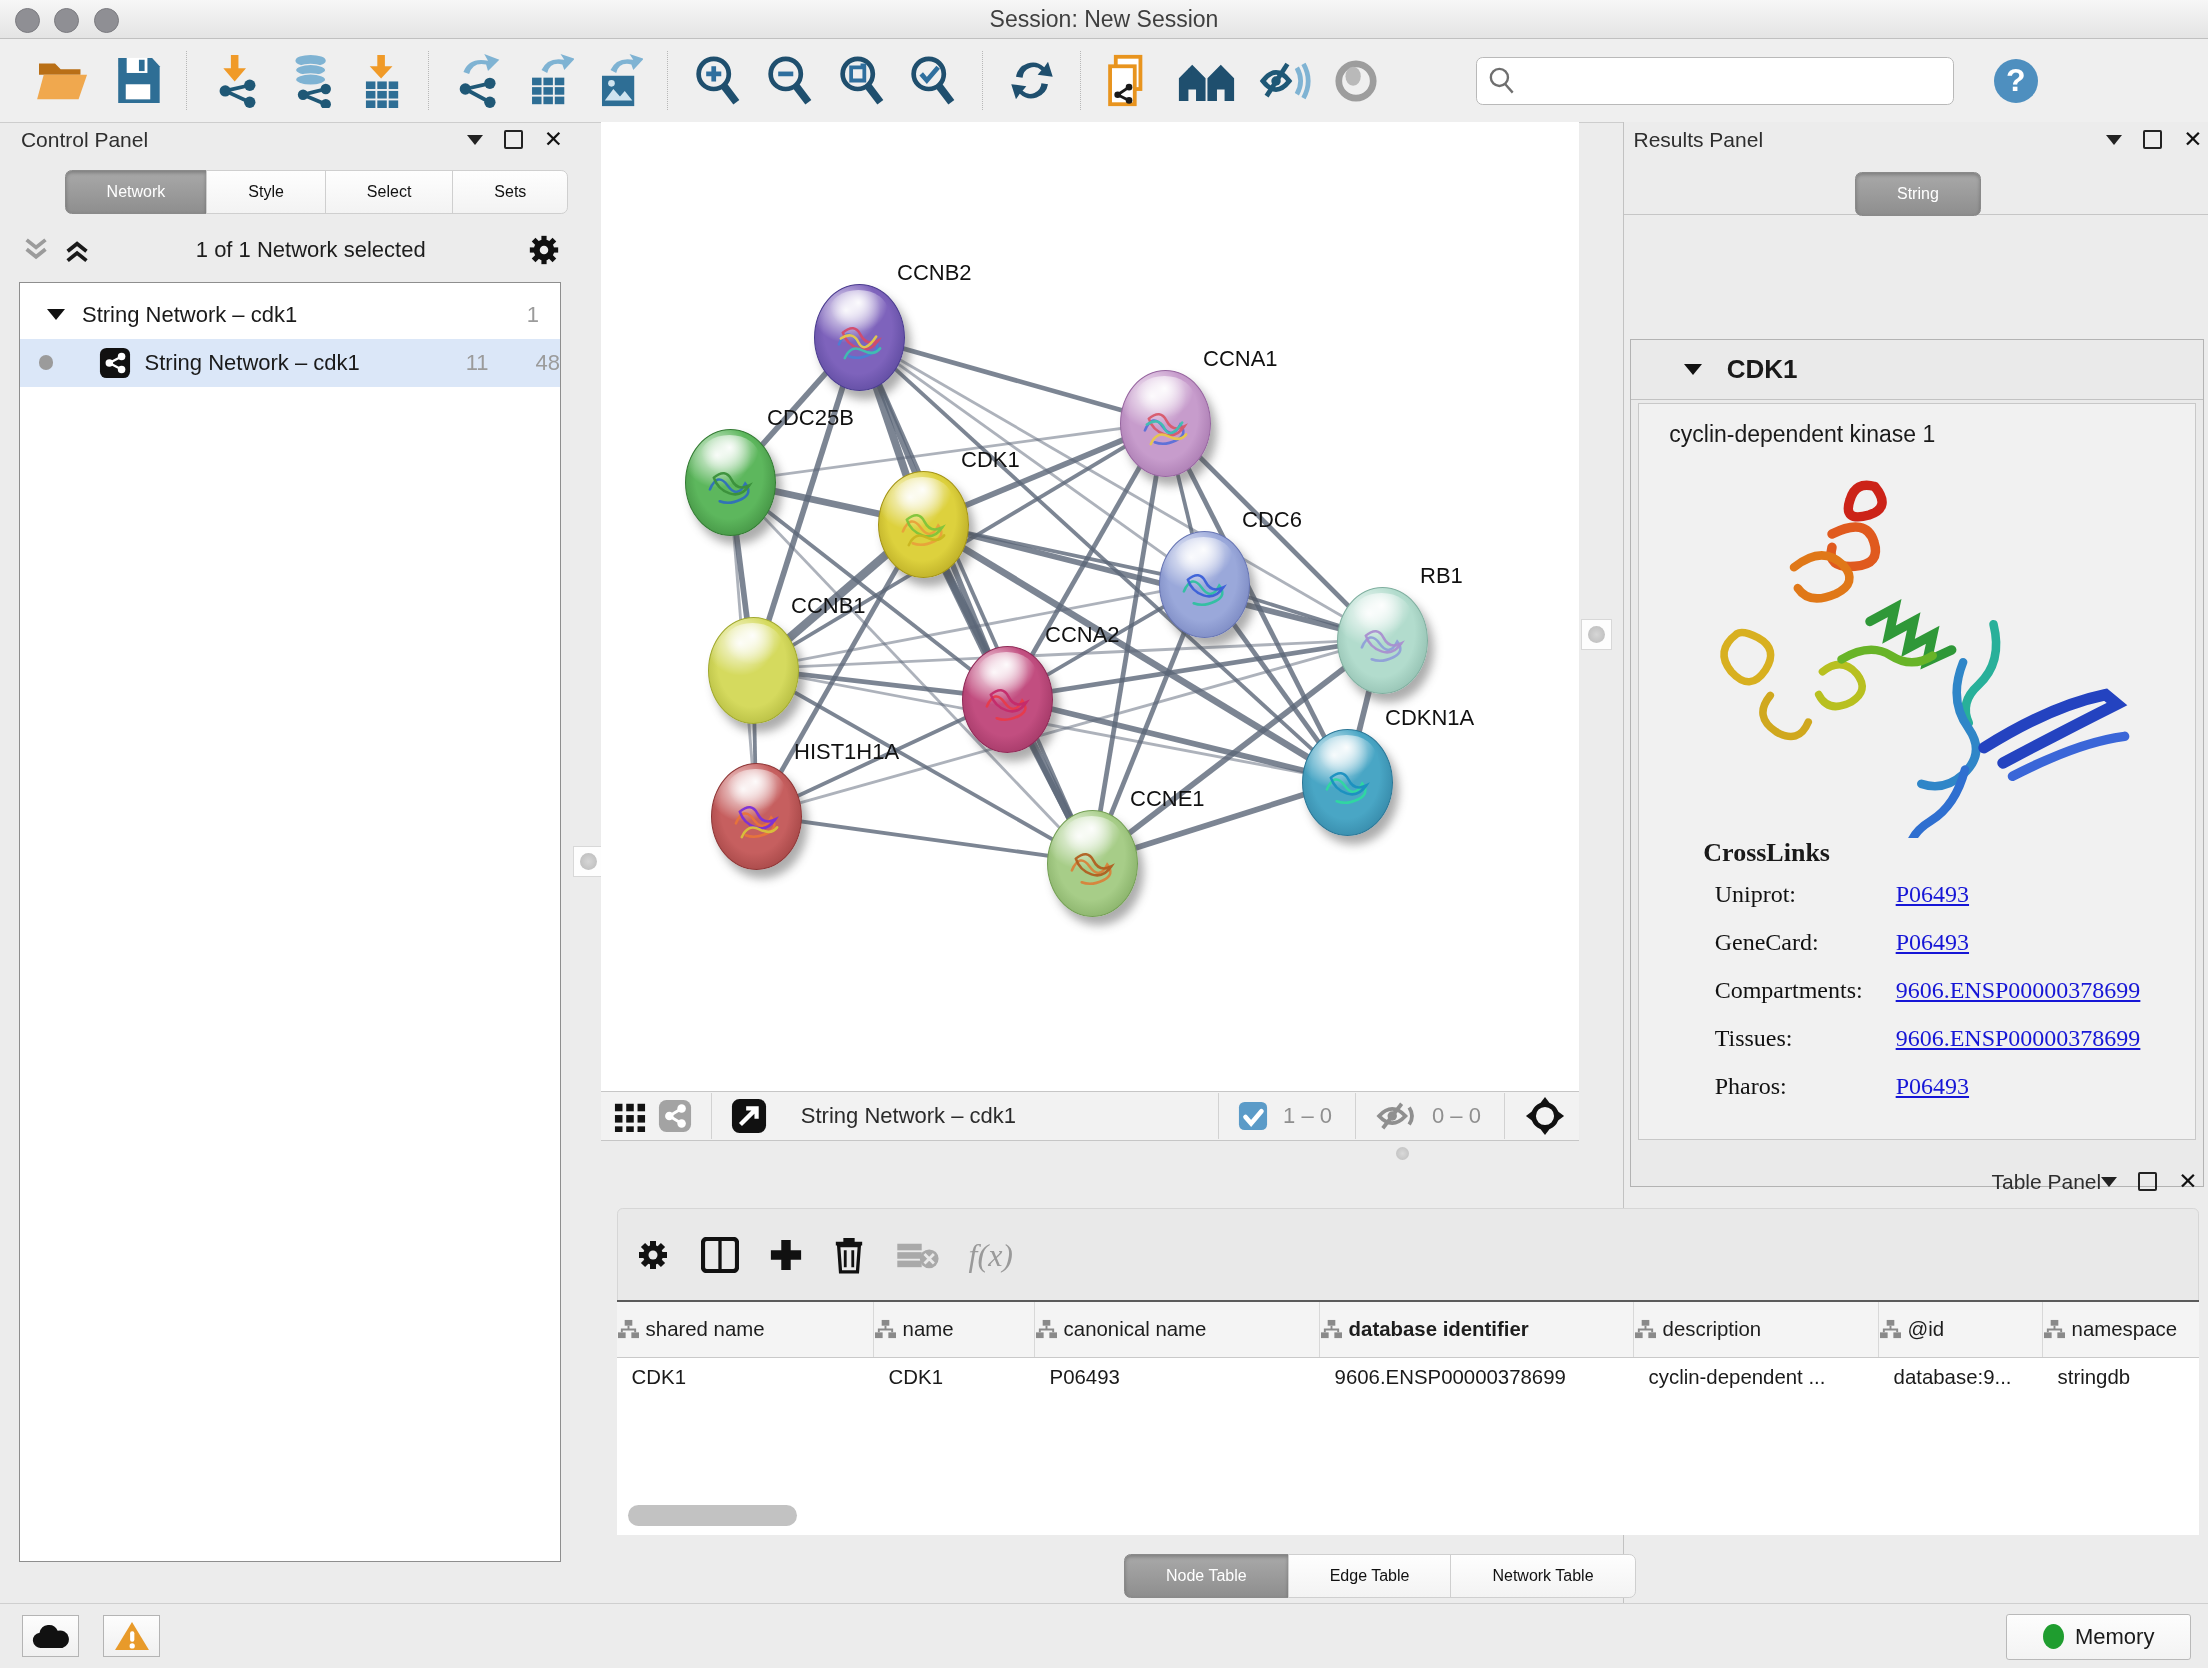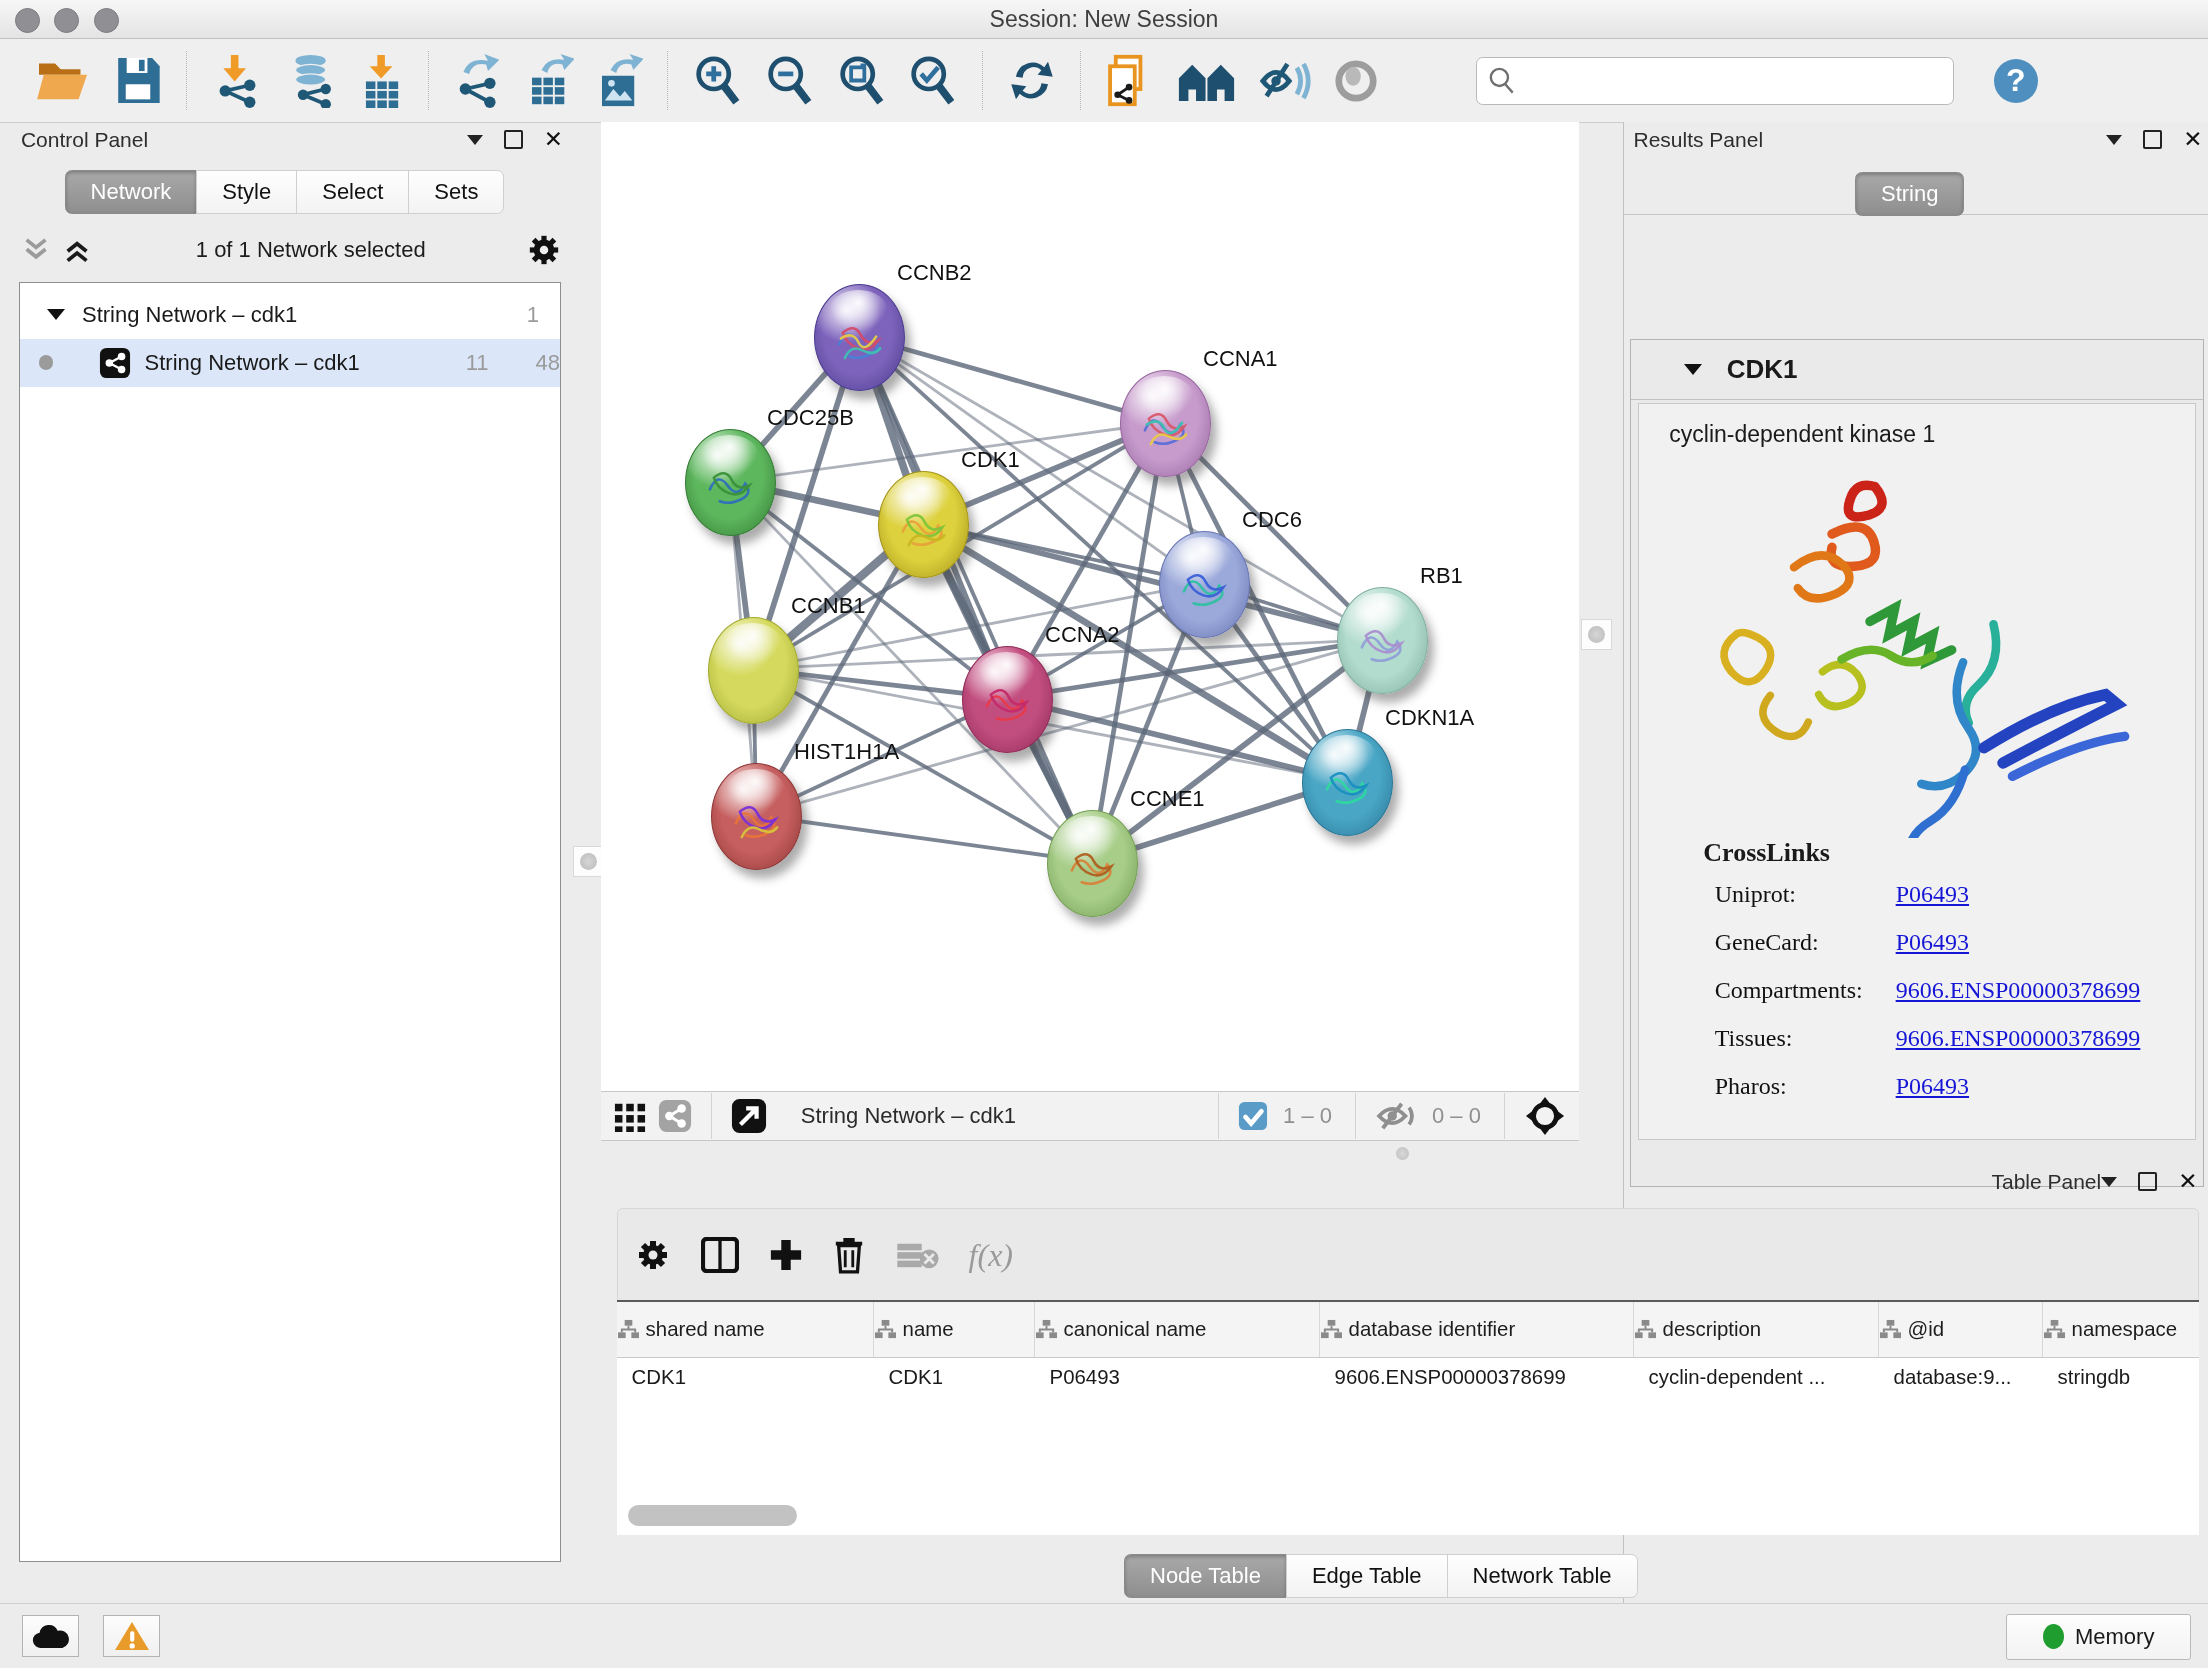--- a/index.html
+++ b/index.html
@@ -28,21 +28,21 @@
   #search-input{flex:1;border:none;outline:none;font-size:21px;height:38px;background:transparent;}
   #helpbtn{margin-left:40px;width:44px;height:44px;border-radius:50%;background:#4e8fbf;color:#fff;
     font-size:32px;font-weight:bold;display:flex;align-items:center;justify-content:center;cursor:pointer;}
   
   .panel-title{font-size:21px;color:#2e2e2e;}
   .panel-ctrls{display:flex;align-items:center;gap:21px;}
   .pc-arrow{width:0;height:0;border-left:8.6px solid transparent;border-right:8.6px solid transparent;border-top:10.5px solid #222;}
   .pc-box{width:15px;height:15px;border:2.4px solid #222;border-radius:1.9px;}
   .pc-x{font-size:23px;font-weight:bold;color:#111;line-height:15px;}
   
-  .tab{height:42px;line-height:42px;padding:0 25px;font-size:22px;background:linear-gradient(#fefefe,#f3f3f3);
+  .tab{height:42px;line-height:42px;padding:0 41px;font-size:16px;background:linear-gradient(#fefefe,#f3f3f3);
     border:1px solid #cfcfcf;color:#111;cursor:pointer;margin-left:-1px;}
   .tab:first-child{border-radius:6.7px 0 0 6.7px;margin-left:0;}
   .tab:last-child{border-radius:0 6.7px 6.7px 0;}
   .tab.selected{background:linear-gradient(#a9a9a9,#8e8e8e);color:#fff;border-color:#8a8a8a;
     box-shadow:inset 0 1.9px 3.8px rgba(0,0,0,.25);}
   
   #control-panel{position:absolute;left:7.6px;top:122px;width:563px;height:1481px;}
   #cp-header{position:absolute;left:13.3px;right:7.6px;top:5.7px;display:flex;justify-content:space-between;align-items:center;}
   #cp-tabs{position:absolute;left:57px;top:48px;display:flex;}
   #cp-selrow{position:absolute;left:13.3px;right:9.5px;top:107px;height:42px;display:flex;align-items:center;}
@@ -715,21 +715,21 @@
         </div>
         <div class="th" style="width: 285px;">
           <svg width="23" height="21" viewBox="0 0 24 22">
             <rect x="8" y="1" width="8" height="6" fill="#8a8a8a"></rect>
             <rect x="1" y="14" width="8" height="6" fill="#8a8a8a"></rect>
             <rect x="15" y="14" width="8" height="6" fill="#8a8a8a"></rect>
             <path d="M12 7 v4 M5 14 v-3 h14 v3" fill="none" stroke="#8a8a8a" stroke-width="2"></path>
           </svg>
           <span>canonical name</span>
         </div>
-        <div class="th" style="width: 314px;">
+        <div class="th" style="width: 314px; font-weight: bold;">
           <svg width="23" height="21" viewBox="0 0 24 22">
             <rect x="8" y="1" width="8" height="6" fill="#8a8a8a"></rect>
             <rect x="1" y="14" width="8" height="6" fill="#8a8a8a"></rect>
             <rect x="15" y="14" width="8" height="6" fill="#8a8a8a"></rect>
             <path d="M12 7 v4 M5 14 v-3 h14 v3" fill="none" stroke="#8a8a8a" stroke-width="2"></path>
           </svg>
           <span>database identifier</span>
         </div>
         <div class="th" style="width: 245px;">
           <svg width="23" height="21" viewBox="0 0 24 22">

